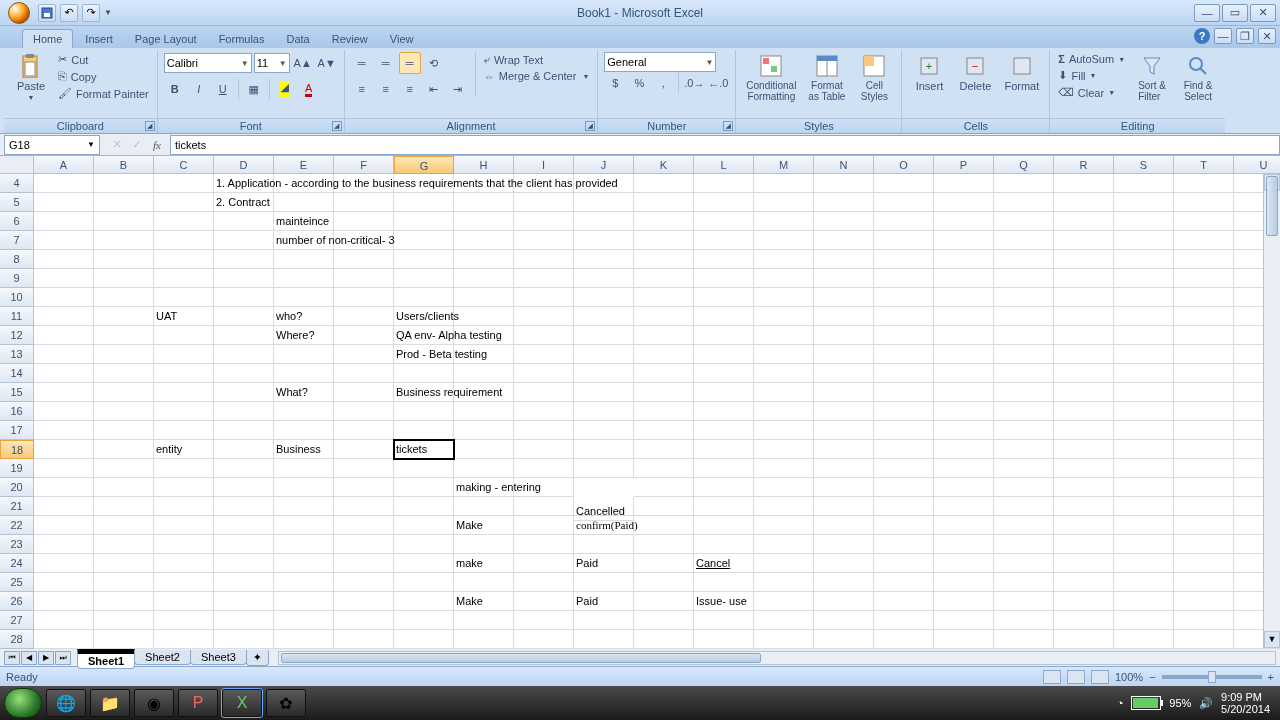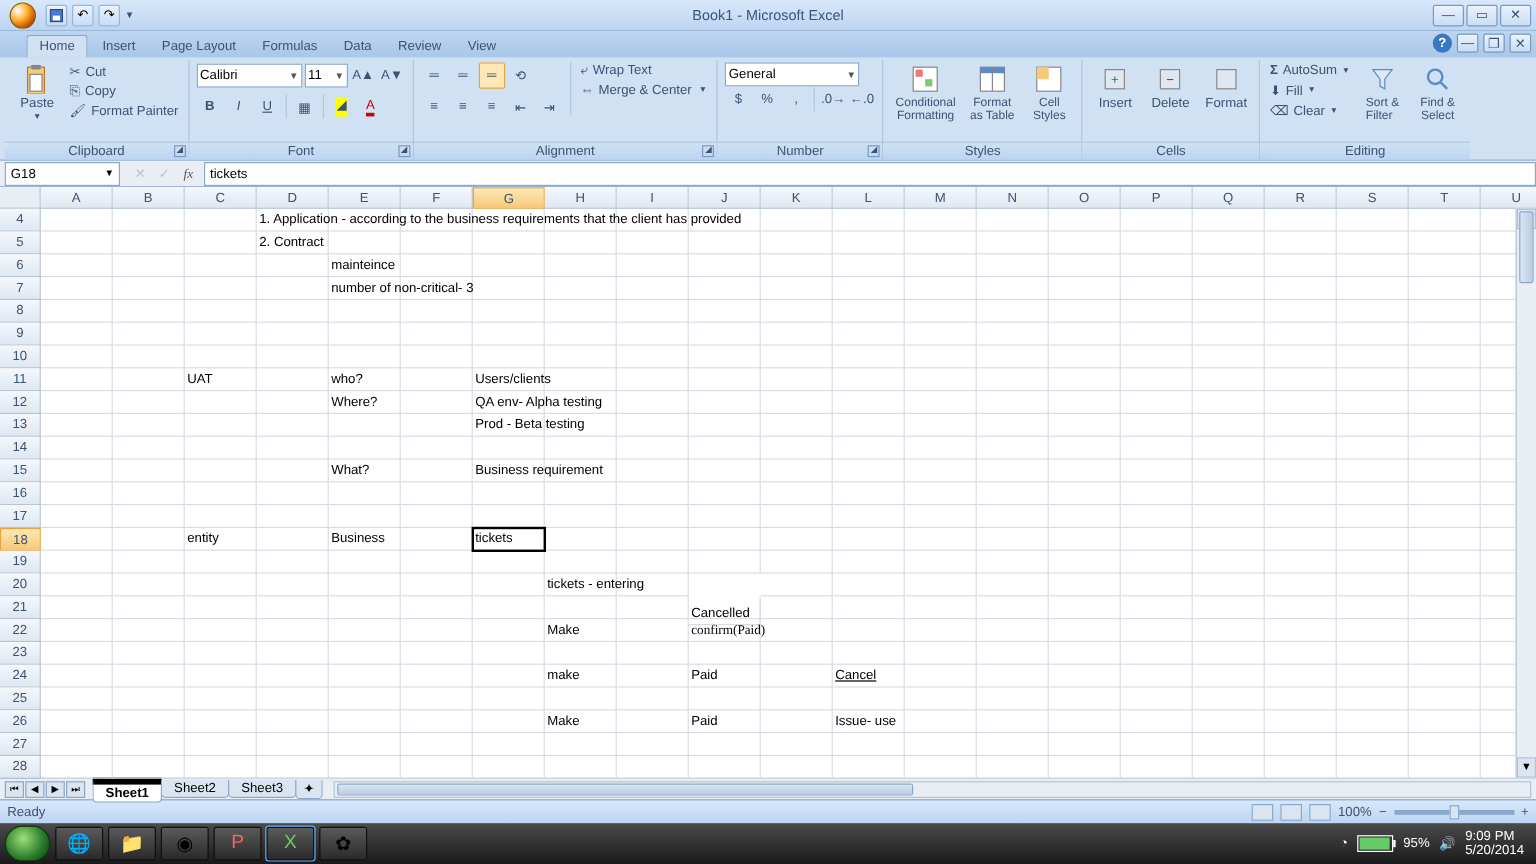--- a/index.html
+++ b/index.html
@@ -769,21 +769,21 @@
         <div class="cell"></div>
       </div>
       <div class="gridrow">
         <div class="cell"></div>
         <div class="cell"></div>
         <div class="cell"></div>
         <div class="cell"></div>
         <div class="cell"></div>
         <div class="cell"></div>
         <div class="cell"></div>
-        <div class="cell" style="z-index: 2; position: relative;">tickets - entering</div>
+        <div class="cell" style="z-index: 2; position: relative;">making - entering</div>
         <div class="cell"></div>
         <div class="cell" style="z-index: 2; position: relative; margin-top: 24px;">Cancelled</div>
         <div class="cell"></div>
         <div class="cell"></div>
         <div class="cell"></div>
         <div class="cell"></div>
         <div class="cell"></div>
         <div class="cell"></div>
         <div class="cell"></div>
         <div class="cell"></div>

